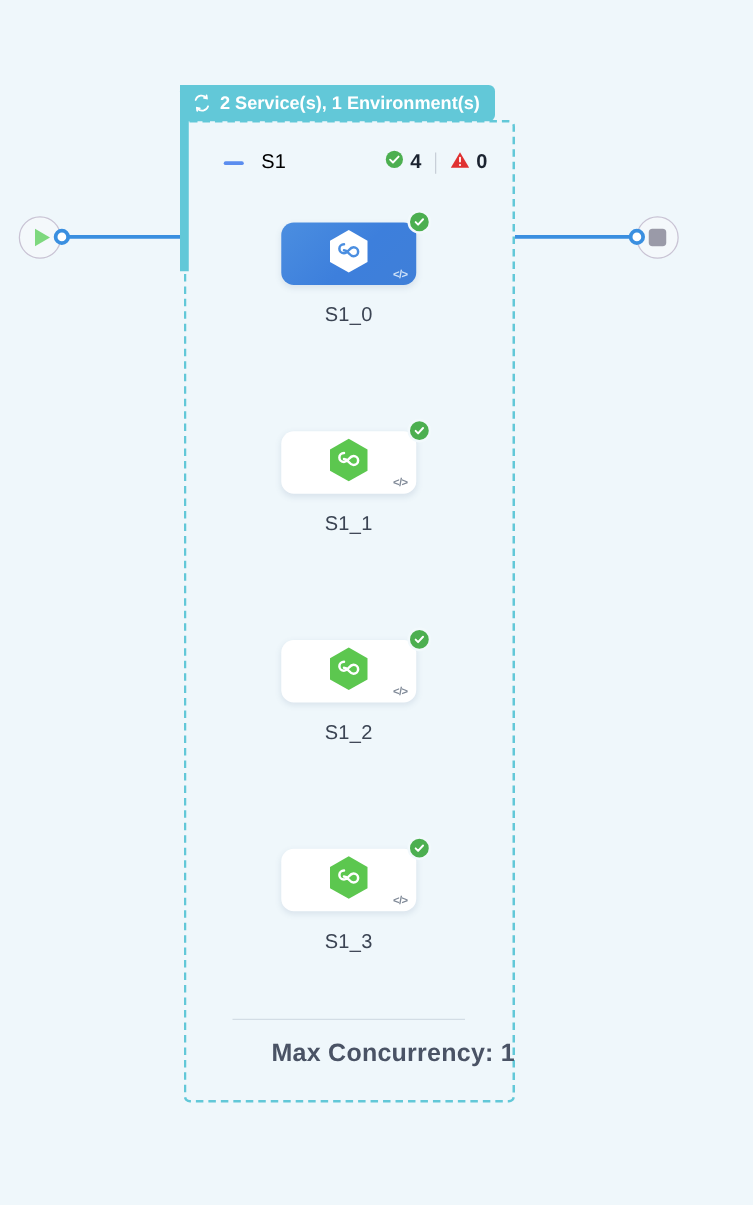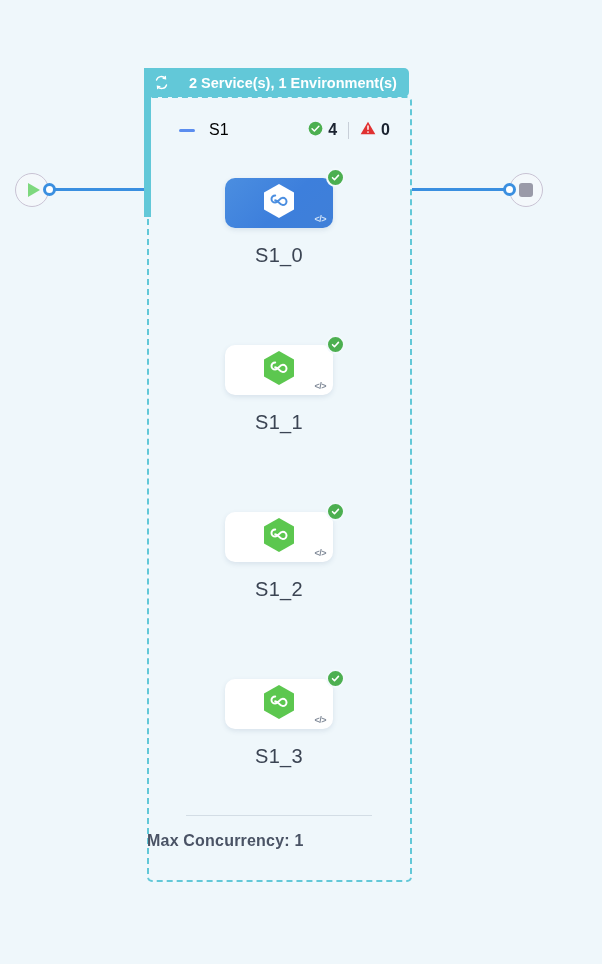--- a/index.html
+++ b/index.html
@@ -98,21 +98,21 @@
   
   #group-badge {
     position: absolute;
     left: 144px;
     top: 68px;
     height: 29px;
     background: #62c8d8;
     border-radius: 5px 5px 5px 0;
     display: flex;
     align-items: center;
-    gap: 20px;
+    gap: 7px;
     padding: 0 12px 0 10px;
     box-sizing: border-box;
     color: #ffffff;
     font-size: 14.5px;
     font-weight: bold;
     white-space: nowrap;
   }
   #group-badge .badge-icon {
     display: flex;
     align-items: center;
@@ -211,41 +211,41 @@
     font-weight: bold;
     letter-spacing: -0.5px;
     line-height: 1;
   }
   .node-card.selected .code-icon { color: #cfe2f8; }
   .node-card.plain .code-icon    { color: #808a98; }
 
   .node-label {
     margin-top: 16px;
     text-align: center;
-    font-size: 20px;
+    font-size: 16px;
     color: #3b4453;
     letter-spacing: 0.3px;
   }
 
   
   #footer-divider {
     position: absolute;
     left: 186px;
     top: 815px;
     width: 186px;
     height: 1px;
     background: #d3dde5;
   }
   #max-concurrency {
     position: absolute;
     left: 147px;
     top: 832px;
     width: 265px;
-    text-align: left;
-    font-size: 16px;
+    text-align: right;
+    font-size: 20px;
     font-weight: bold;
     color: #4a5365;
     letter-spacing: 0.2px;
   }
 </style>
 </head>
 <body>
 
 <div id="canvas">
 

